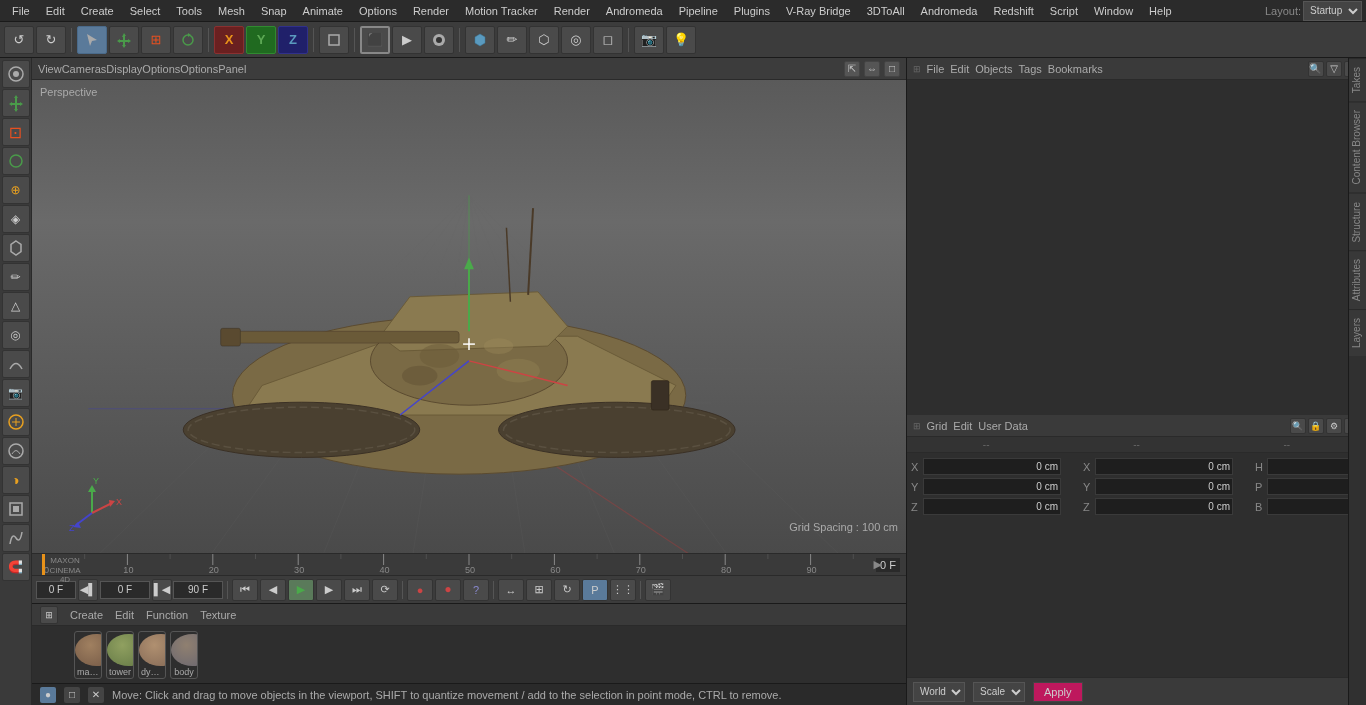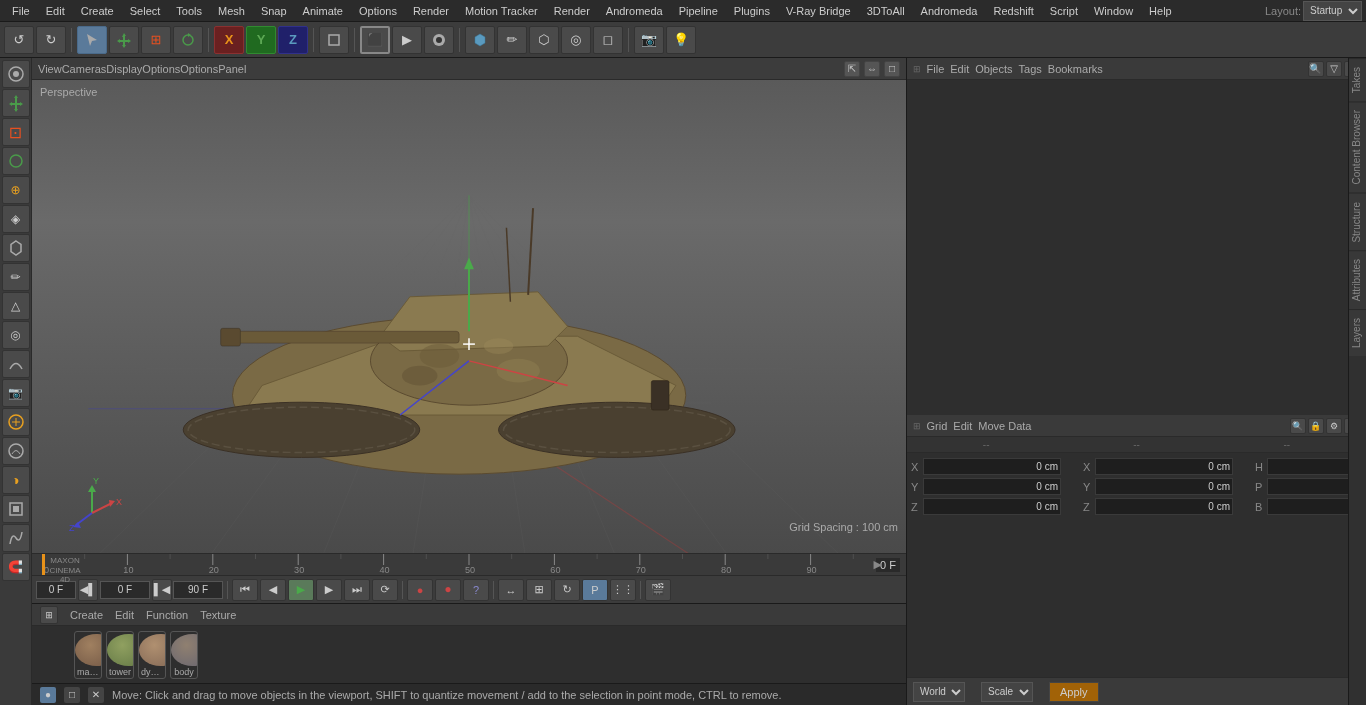--- a/index.html
+++ b/index.html
@@ -428,34 +428,34 @@
       color: #ccc;
     }
 
     
     #coord-bottom {
       height: 28px;
       background: #3a3a3a;
       display: flex;
       align-items: center;
       padding: 0 6px;
-      gap: 16px;
+      gap: 8px;
       border-top: 1px solid #2a2a2a;
       flex-shrink: 0;
     }
     .coord-bottom-select {
       background: #444;
       border: 1px solid #555;
       color: #ccc;
       font-size: 10px;
       height: 20px;
       padding: 0 2px;
     }
     .apply-btn {
-      background: #a16207;
+      background: #be185d;
       border: 1px solid #444;
       color: #ccc;
       font-size: 11px;
       height: 20px;
       padding: 0 10px;
       cursor: pointer;
     }
 
     
     #far-right-tabs {
@@ -932,21 +932,21 @@
     </div>
 
 
     <div id="om-content" style="height:calc(100% - 350px);min-height:80px;"></div>
 
     <div id="attributes-panel">
       <div id="attr-header">
         <span style="font-size:9px;color:#666;">⊞</span>
         <span class="attr-hdr-item">Grid</span>
         <span class="attr-hdr-item">Edit</span>
-        <span class="attr-hdr-item">Move Data</span>
+        <span class="attr-hdr-item">User Data</span>
         <div class="attr-hdr-right">
           <div class="attr-hdr-btn">🔍</div>
           <div class="attr-hdr-btn">🔒</div>
           <div class="attr-hdr-btn">⚙</div>
           <div class="attr-hdr-btn">⋯</div>
         </div>
       </div>
 
       <div style="display:flex;padding:2px 4px;background:#333;border-bottom:1px solid #2a2a2a;">
         <div style="flex:1;text-align:center;font-size:10px;color:#666;">--</div>

